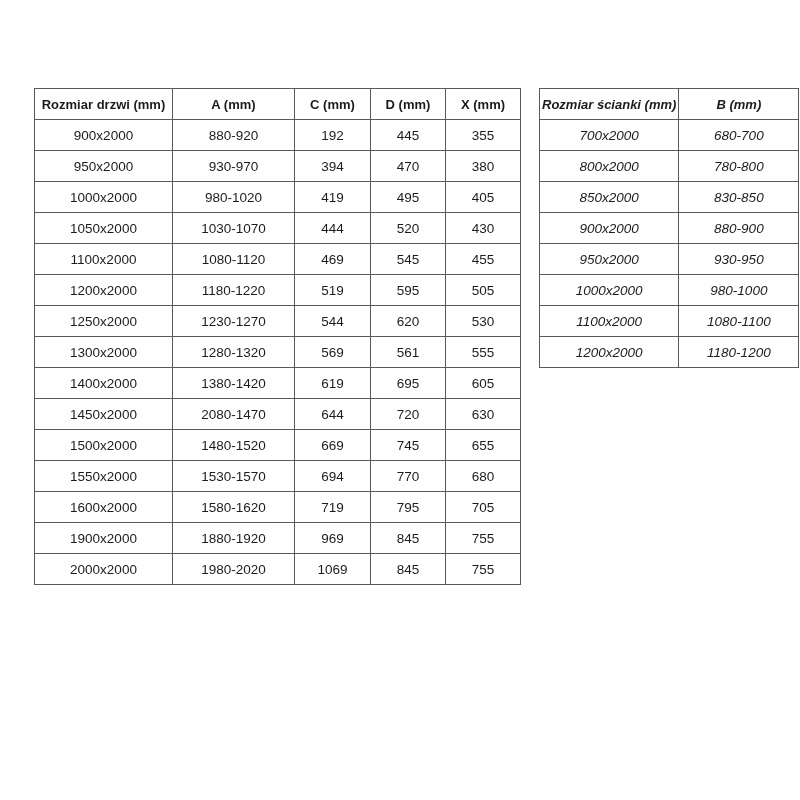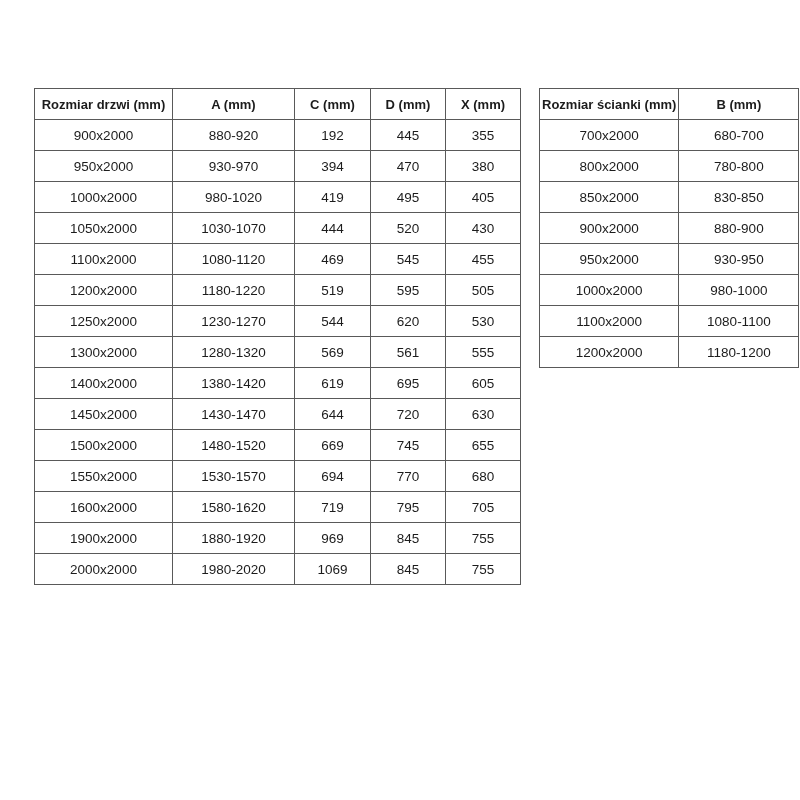--- a/index.html
+++ b/index.html
@@ -18,20 +18,21 @@
     position: absolute;
   }
   #doors-table-wrap {
     left: 2px;
     top: 88px;
     margin-left: 32px;
   }
   #walls-table-wrap {
     left: 539px;
     top: 88px;
+    font-style: italic;
   }
   table {
     border-collapse: collapse;
     table-layout: fixed;
   }
   th, td {
     border: 1px solid #595959;
     text-align: center;
     vertical-align: middle;
     padding: 0 2px;
@@ -130,21 +131,21 @@
         </tr>
         <tr>
           <td>1400x2000</td>
           <td>1380-1420</td>
           <td>619</td>
           <td>695</td>
           <td>605</td>
         </tr>
         <tr>
           <td>1450x2000</td>
-          <td>1430-1470</td>
+          <td>2080-1470</td>
           <td>644</td>
           <td>720</td>
           <td>630</td>
         </tr>
         <tr>
           <td>1500x2000</td>
           <td>1480-1520</td>
           <td>669</td>
           <td>745</td>
           <td>655</td>

